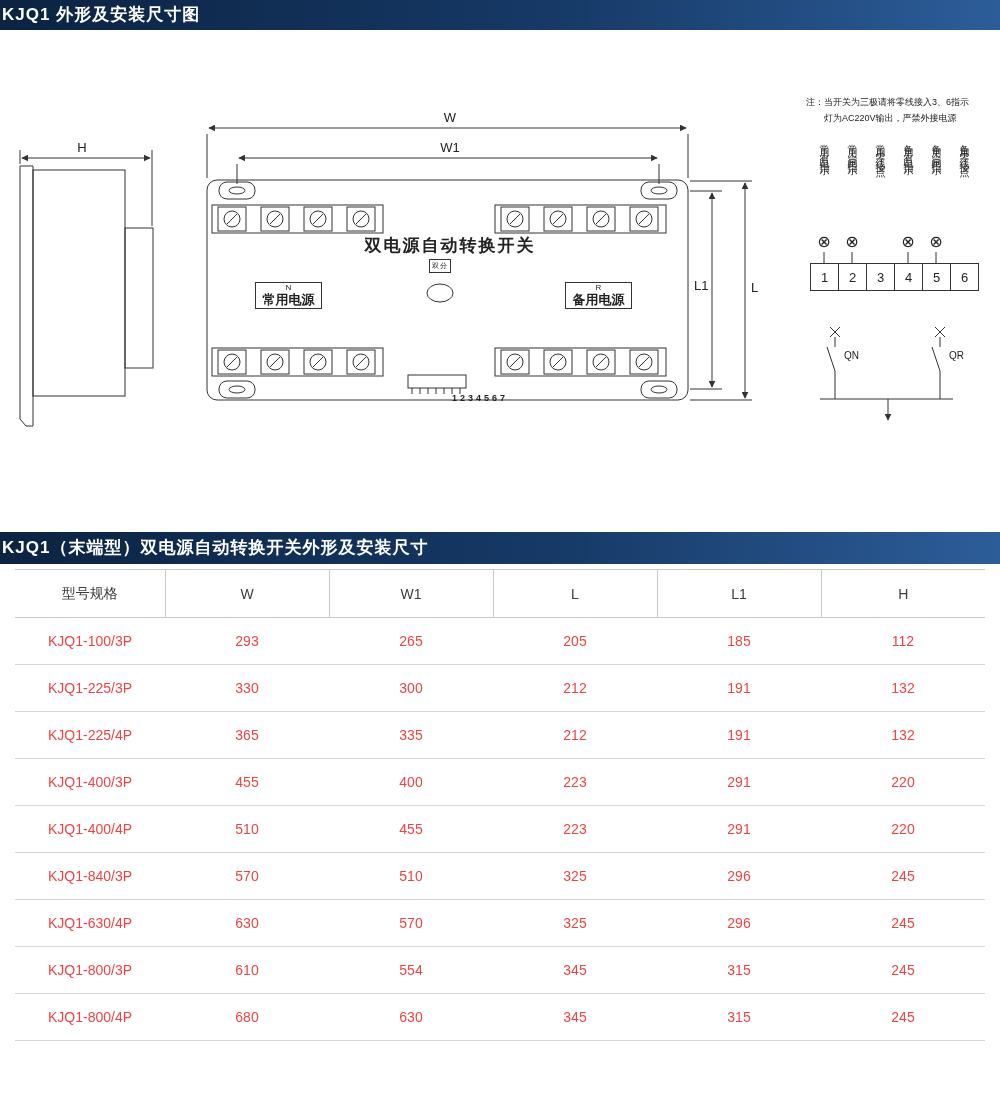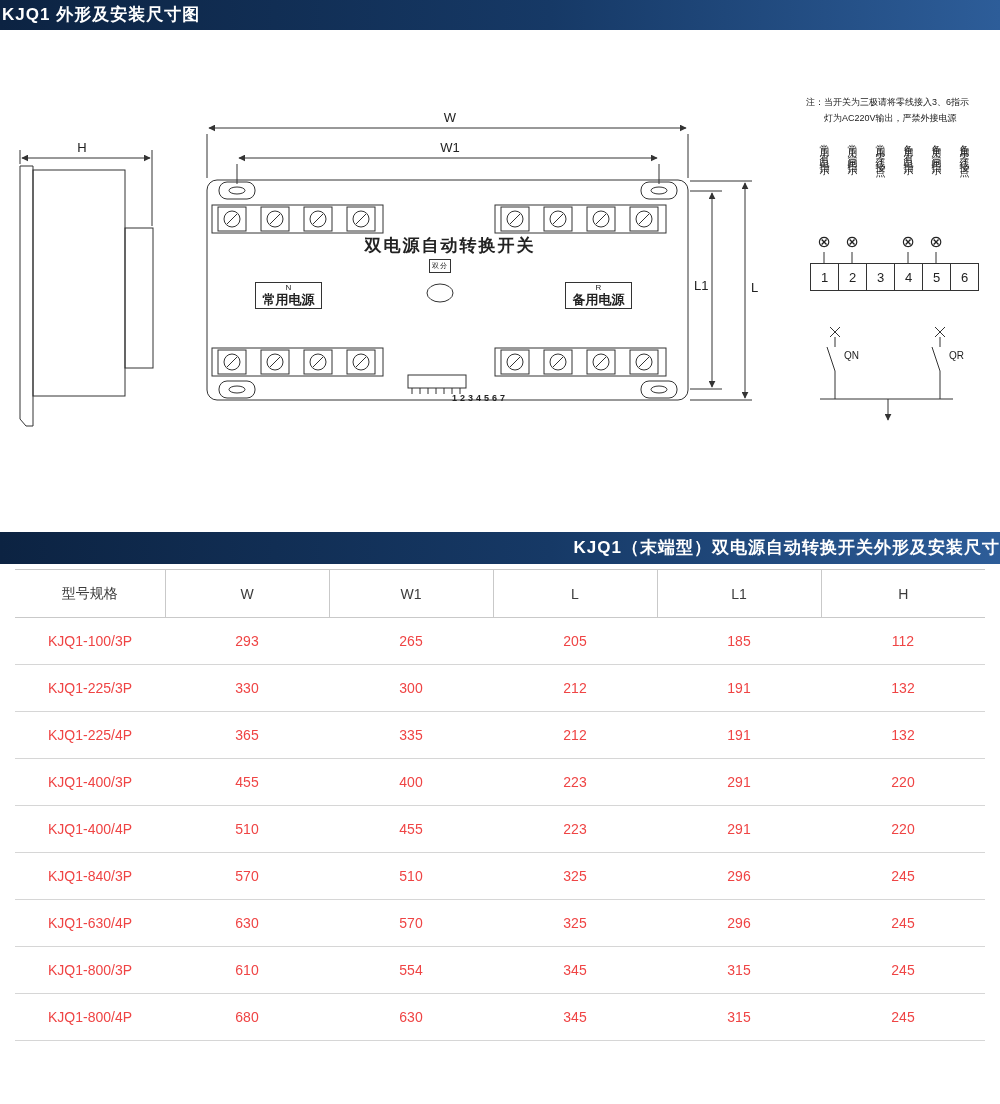--- a/index.html
+++ b/index.html
@@ -7,21 +7,21 @@
   body {
     width: 1000px; height: 1104px; position: relative;
     font-family: "Liberation Sans", "DejaVu Sans", sans-serif;
     color: #222; overflow: hidden;
   }
   .bar {
     height: 30px; line-height: 30px; padding-left: 2px;
     background: linear-gradient(90deg, #0c2342 0%, #163966 55%, #2d5d99 100%);
     color: #fff; font-size: 17px; font-weight: bold; letter-spacing: 1px;
   }
-  .bar2 { height: 32px; line-height: 32px; text-align: right; }
+  .bar2 { height: 32px; line-height: 32px; }
   .diagram { position: relative; height: 502px; }
   .diagram svg { position: absolute; left: 0; top: 0; }
   .dimlabel {
     position: absolute; font-size: 13px; color: #222;
     background: #fff; padding: 0 2px; text-align: center;
   }
   .device-title {
     position: absolute; left: 310px; top: 204px; width: 280px;
     text-align: center; font-size: 17px; font-weight: bold; letter-spacing: 2px;
   }

